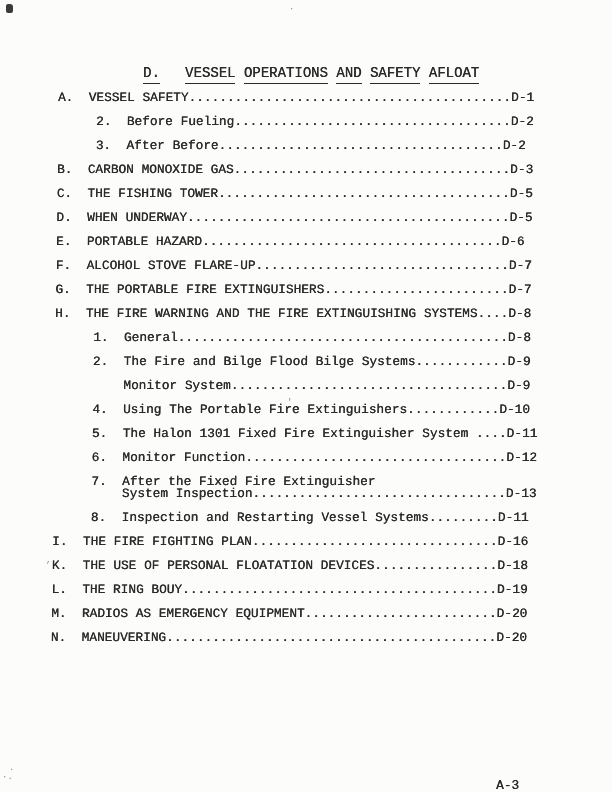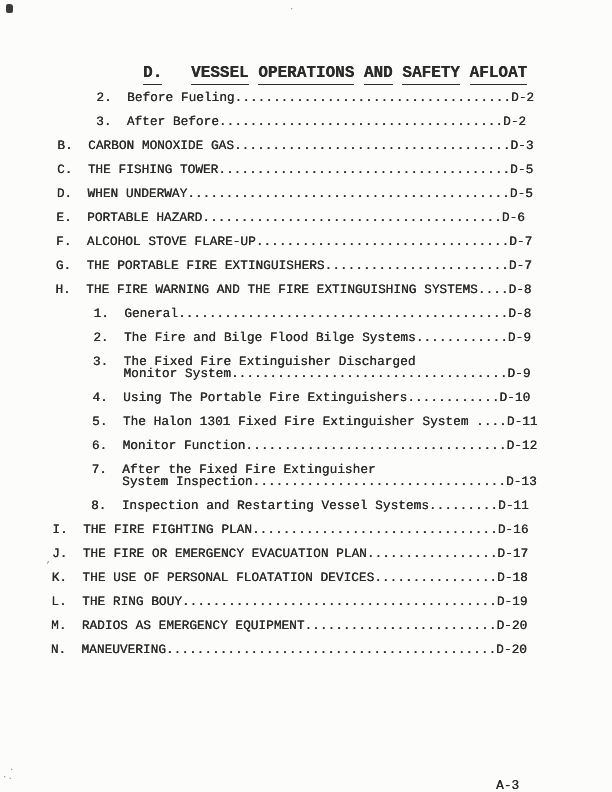--- a/index.html
+++ b/index.html
@@ -11,21 +11,21 @@
     position:relative;
     width:612px;height:792px;
     background:var(--paper);
     overflow:hidden;
     font-family:"Liberation Mono","DejaVu Sans Mono",monospace;
     color:var(--ink);
     text-shadow:0.3px 0 currentColor;
   }
   .doc-title{
     position:absolute;left:143px;top:66px;
-    font-size:16px;font-weight:bold;
+    font-size:14px;font-weight:normal;
     white-space:pre;line-height:14px;
   }
   .doc-title .tw{
     border-bottom:1.3px solid currentColor;
     padding-bottom:1.5px;
   }
   .toc{
     position:absolute;left:58px;top:92px;
     font-size:12.8px;
     transform:skewX(-0.75deg);
@@ -60,20 +60,23 @@
 </head>
 <body>
 
 <div class="page">
 
   <div class="artifact-blot"></div>
 
   <div class="doc-title"><span class="tw">D.</span>   <span class="tw">VESSEL</span> <span class="tw">OPERATIONS</span> <span class="tw">AND</span> <span class="tw">SAFETY</span> <span class="tw">AFLOAT</span></div>
 
   <div class="toc">
+      <div class="toc-entry">
+        <div class="toc-line"><span class="prefix">A.</span><span>VESSEL SAFETY</span><span>..........................................</span><span>D-1</span></div>
+      </div>
       <div class="toc-entry sub">
         <div class="toc-line"><span class="prefix">2.</span><span>Before Fueling</span><span>....................................</span><span>D-2</span></div>
       </div>
       <div class="toc-entry sub">
         <div class="toc-line"><span class="prefix">3.</span><span>After Before</span><span>.....................................</span><span>D-2</span></div>
       </div>
       <div class="toc-entry">
         <div class="toc-line"><span class="prefix">B.</span><span>CARBON MONOXIDE GAS</span><span>....................................</span><span>D-3</span></div>
       </div>
       <div class="toc-entry">
@@ -94,44 +97,40 @@
       <div class="toc-entry">
         <div class="toc-line"><span class="prefix">H.</span><span>THE FIRE WARNING AND THE FIRE EXTINGUISHING SYSTEMS</span><span>....</span><span>D-8</span></div>
       </div>
       <div class="toc-entry sub">
         <div class="toc-line"><span class="prefix">1.</span><span>General</span><span>...........................................</span><span>D-8</span></div>
       </div>
       <div class="toc-entry sub">
         <div class="toc-line"><span class="prefix">2.</span><span>The Fire and Bilge Flood Bilge Systems</span><span>............</span><span>D-9</span></div>
       </div>
       <div class="toc-entry sub">
-        <div class="toc-line no-gap"><span class="prefix">3.</span><span>The Fixed Fire Extinguisher Discharged</span></div>
         <div class="toc-line"><span class="prefix"></span><span>Monitor System</span><span>....................................</span><span>D-9</span></div>
       </div>
       <div class="toc-entry sub">
         <div class="toc-line"><span class="prefix">4.</span><span>Using The Portable Fire Extinguishers</span><span>............</span><span>D-10</span></div>
       </div>
       <div class="toc-entry sub">
         <div class="toc-line"><span class="prefix">5.</span><span>The Halon 1301 Fixed Fire Extinguisher System</span><span> ....</span><span>D-11</span></div>
       </div>
       <div class="toc-entry sub">
         <div class="toc-line"><span class="prefix">6.</span><span>Monitor Function</span><span>..................................</span><span>D-12</span></div>
       </div>
       <div class="toc-entry sub">
         <div class="toc-line no-gap"><span class="prefix">7.</span><span>After the Fixed Fire Extinguisher</span></div>
         <div class="toc-line"><span class="prefix"></span><span>System Inspection</span><span>.................................</span><span>D-13</span></div>
       </div>
       <div class="toc-entry sub">
         <div class="toc-line"><span class="prefix">8.</span><span>Inspection and Restarting Vessel Systems</span><span>.........</span><span>D-11</span></div>
       </div>
       <div class="toc-entry">
         <div class="toc-line"><span class="prefix">I.</span><span>THE FIRE FIGHTING PLAN</span><span>................................</span><span>D-16</span></div>
-      </div>
-      <div class="toc-entry">
-        <div class="toc-line"><span class="prefix">J.</span><span>THE FIRE OR EMERGENCY EVACUATION PLAN</span><span>.................</span><span>D-17</span></div>
       </div>
       <div class="toc-entry">
         <div class="toc-line"><span class="prefix">K.</span><span>THE USE OF PERSONAL FLOATATION DEVICES</span><span>................</span><span>D-18</span></div>
       </div>
       <div class="toc-entry">
         <div class="toc-line"><span class="prefix">L.</span><span>THE RING BOUY</span><span>.........................................</span><span>D-19</span></div>
       </div>
       <div class="toc-entry">
         <div class="toc-line"><span class="prefix">M.</span><span>RADIOS AS EMERGENCY EQUIPMENT</span><span>.........................</span><span>D-20</span></div>
       </div>

